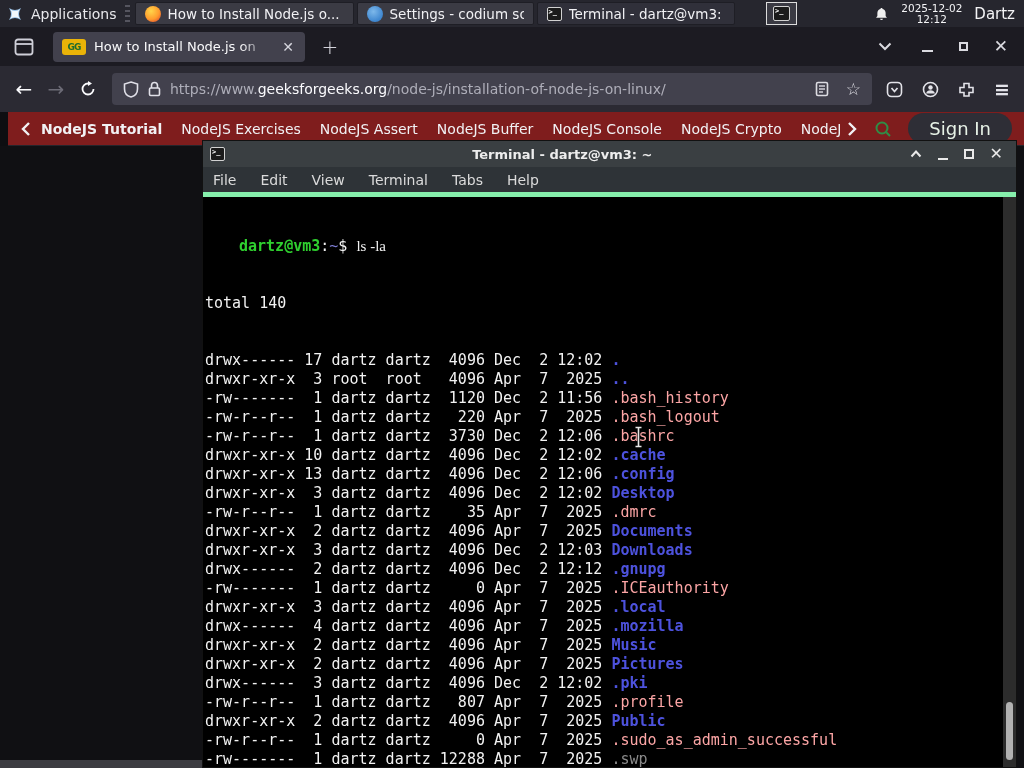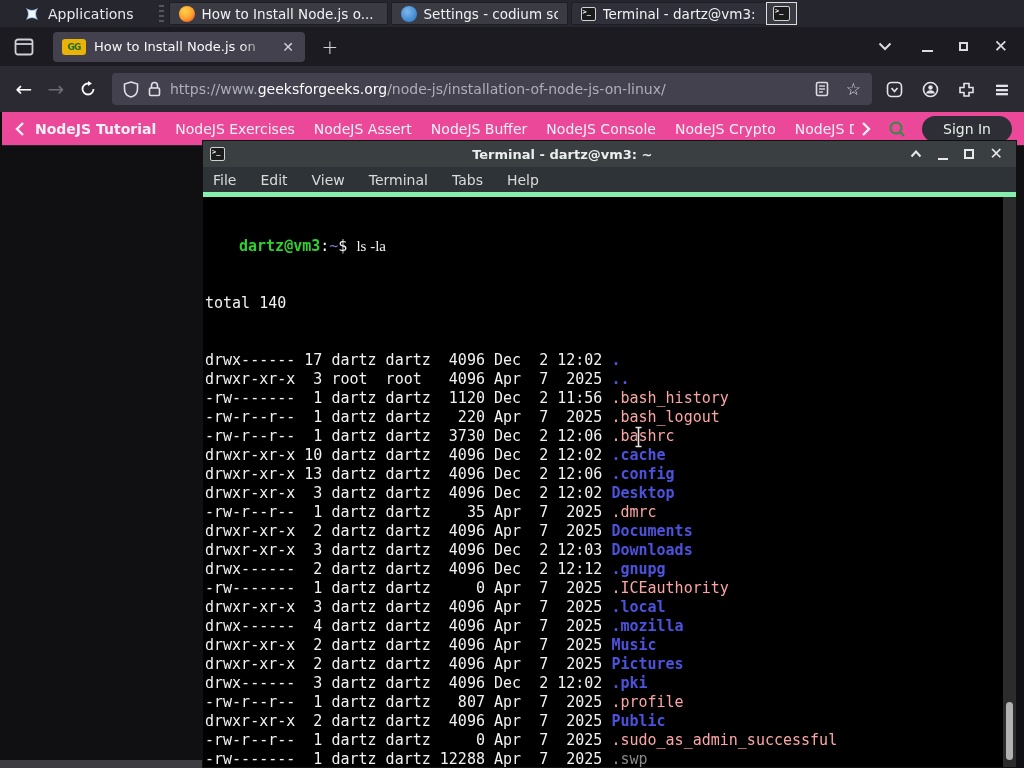--- a/index.html
+++ b/index.html
@@ -3,21 +3,21 @@
 <meta charset="utf-8">
 <style>
   html,body{margin:0;padding:0;}
   body{width:1024px;height:768px;overflow:hidden;background:#0e0e11;
        font-family:"DejaVu Sans","Liberation Sans",sans-serif;}
   #screen{position:relative;width:1024px;height:768px;overflow:hidden;}
 
   
   .panel{position:absolute;top:0;left:0;right:0;height:27px;background:#26262e;
          display:flex;align-items:center;color:#e8e8ec;font-size:14px;z-index:60;}
-  .apps-btn{display:flex;align-items:center;gap:7px;padding:0 23px;height:100%;cursor:default;}
+  .apps-btn{display:flex;align-items:center;gap:7px;padding:0 6px;height:100%;cursor:default;}
   .apps-icon{width:18px;height:18px;}
   .panel-grip{width:5px;height:18px;margin:0 2px;
       background:repeating-linear-gradient(to bottom,#55555f 0 2px,transparent 2px 5px);}
   .win-btns{display:flex;align-items:stretch;height:100%;margin-left:3px;gap:3px;}
   .win-btn{display:flex;align-items:center;gap:7px;padding:0 9px;margin:2px 0;
            background:#3b3b44;border:1px solid #1e1e25;border-radius:2px;
            color:#f1f1f4;overflow:hidden;box-sizing:border-box;}
   .win-btn:nth-child(1){width:219px;}
   .win-btn:nth-child(2){width:177px;}
   .win-btn:nth-child(3){width:198px;background:#30303a;}
@@ -71,29 +71,29 @@
   .urlbar{flex:1;height:32px;background:#42414d;border-radius:4px;display:flex;
           align-items:center;padding:0 11px;gap:9px;margin:0 8px;box-sizing:border-box;}
   .url-text{font-size:14px;white-space:nowrap;overflow:hidden;color:#aeaeb9;}
   .url-text .domain{color:#fbfbfe;}
   .url-actions{margin-left:auto;display:flex;align-items:center;gap:17px;color:#dcdce2;}
   .star{font-size:17px;}
   .toolbar-right{display:flex;align-items:center;gap:19px;padding:0 6px;color:#e3e3e9;}
   .hamburger{font-size:19px;font-weight:bold;}
 
   
-  .gfgnav{position:absolute;top:112px;left:2px;right:0;height:34px;background:#ec4899;
+  .gfgnav{position:absolute;top:112px;left:8px;right:0;height:34px;background:#7f1d1d;
           display:flex;align-items:center;padding:0 12px;box-sizing:border-box;
           color:#f1f1f4;font-size:14px;border-bottom:1px solid #25252b;z-index:10;}
   .navlinks{display:flex;gap:19px;margin-left:9px;flex:1;overflow:hidden;white-space:nowrap;}
   .navlink{color:#f1f1f4;text-decoration:none;}
   .navlink:first-child{font-weight:bold;}
   .gfg-right{display:flex;align-items:center;gap:16px;margin-left:6px;}
   .signin{padding:5px 21px;background:#2e2e36;border-radius:16px;color:#e7f2e7;
-          font-size:14px;white-space:nowrap;}
+          font-size:18px;white-space:nowrap;}
 
   
   .page{position:absolute;top:146px;left:0;right:0;bottom:0;background:#101013;}
   .page-strip{position:absolute;left:0;bottom:0;width:202px;height:8px;background:#3c3c41;}
 
   
   .term{position:absolute;left:202px;top:140px;width:815px;height:628px;
         background:#000;border:1px solid #111;box-sizing:border-box;
         display:flex;flex-direction:column;z-index:40;}
   .term-title{height:26px;background:#3a3f42;display:flex;align-items:center;
@@ -153,20 +153,31 @@
     </div>
 
     <div class="win-btn">
       <span class="wicon wicon-terminal"></span>
       <span class="lbl">Terminal - dartz@vm3: ~</span>
     </div>
   </div>
     <div class="pager">
       <span class="wicon wicon-terminal"></span>
     </div>
+    <div class="panel-right">
+      <svg class="bell" viewBox="0 0 16 16">
+        <path d="M8 1.5 C8.7 1.5 9.2 2 9.2 2.6 C11.3 3.1 12.4 4.8 12.4 7 L12.4 10.2 L13.8 12 L2.2 12 L3.6 10.2 L3.6 7 C3.6 4.8 4.7 3.1 6.8 2.6 C6.8 2 7.3 1.5 8 1.5 Z" fill="#f0f0f0"></path>
+        <path d="M6.5 13 a1.5 1.5 0 0 0 3 0 Z" fill="#f0f0f0"></path>
+      </svg>
+      <div class="clock">
+        <div>2025-12-02</div>
+        <div>12:12</div>
+      </div>
+      <span class="user-label">Dartz</span>
+    </div>
   </div>
 
   <div class="tabbar">
     <div class="ffview-btn">
       <svg width="20" height="18" viewBox="0 0 20 18">
         <rect x="1.5" y="1.5" width="17" height="15" rx="2.5" fill="none" stroke="#cfcfd8" stroke-width="1.8"></rect>
         <line x1="1.5" y1="6" x2="18.5" y2="6" stroke="#cfcfd8" stroke-width="1.8"></line>
       </svg>
     </div>
     <div class="tab">

